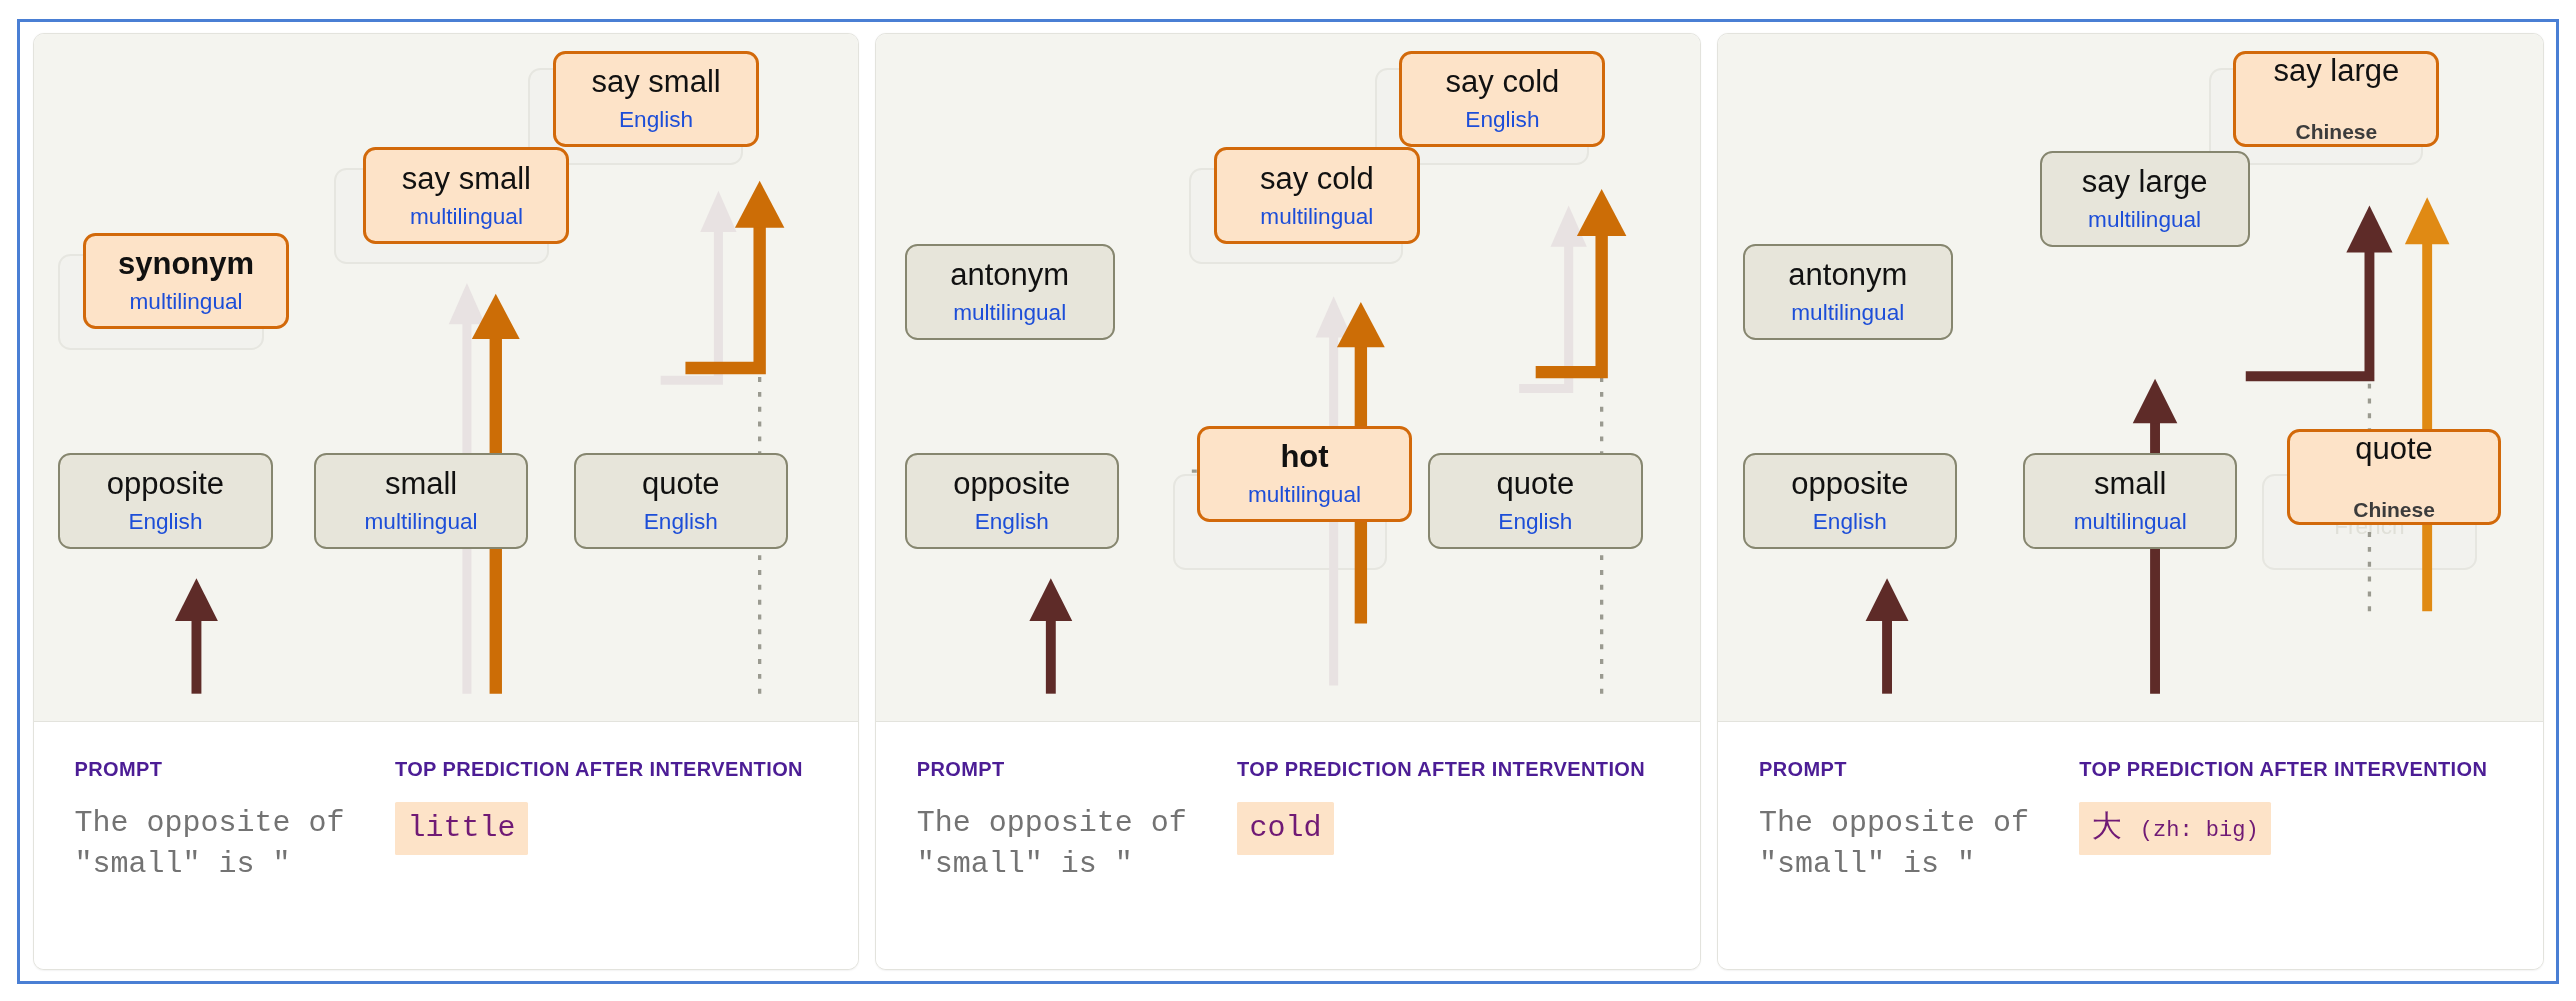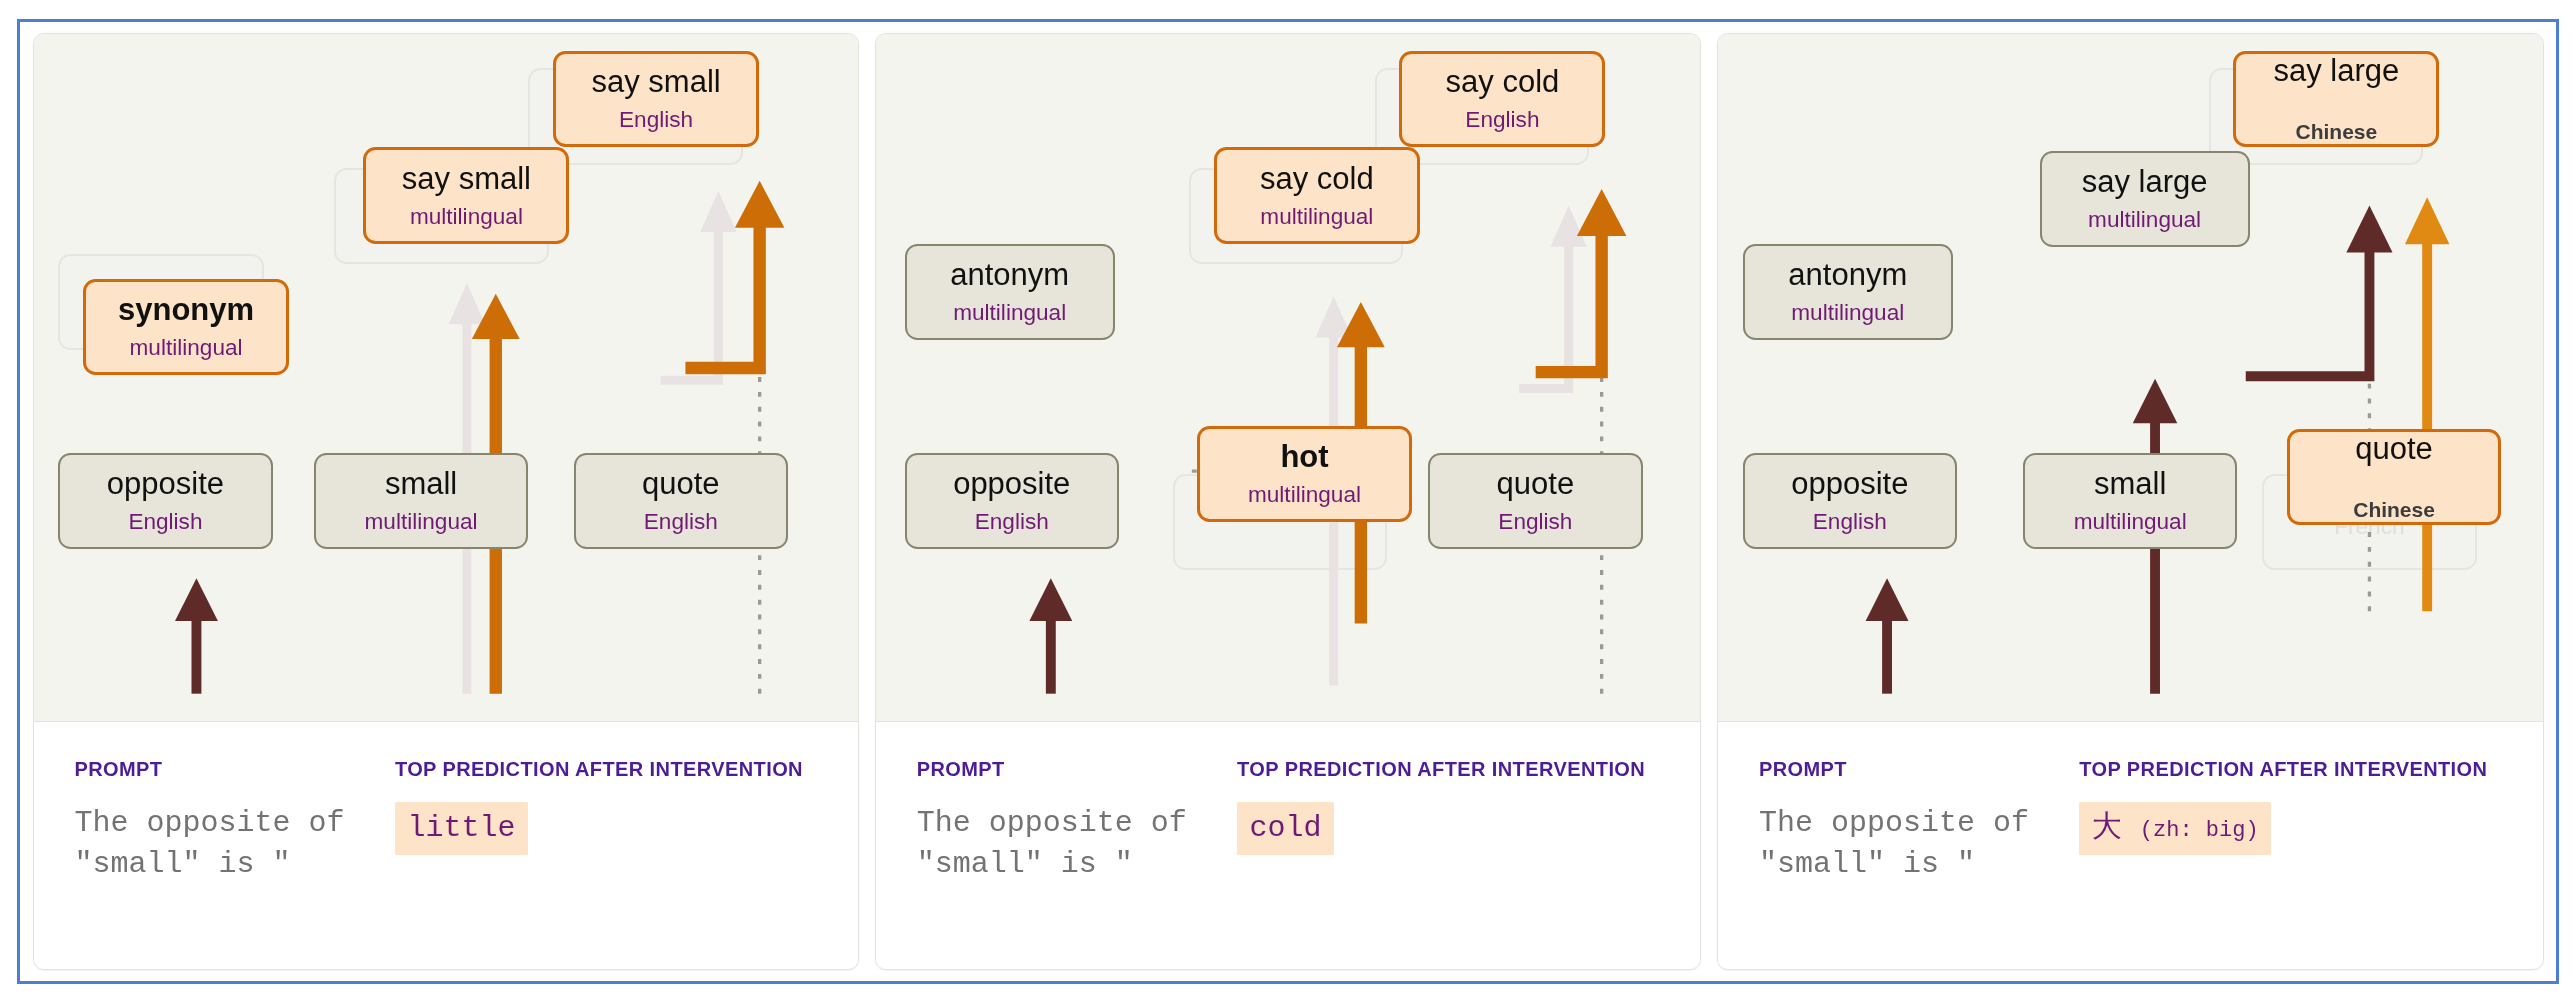--- a/index.html
+++ b/index.html
@@ -54,21 +54,21 @@
     justify-content:center;
     text-align:center;
     z-index:5;
   }
   .node .t{
     color:#111111;
     line-height:1.05;
     white-space:nowrap;
   }
   .node .s{
-    color:#701a75;
+    color:#1d4ed8;
     line-height:1.05;
     white-space:nowrap;
   }
   .node.gray{
     background:#e7e5da;
     border:2.3px solid #86866f;
   }
   .node.orange{
     background:#fde3c8;
     border:3.9px solid #d2690a;
@@ -176,21 +176,21 @@
           <div class="node orange" style="left:63.0%;top:2.5%;width:25.0%;height:14.0%;">
             <span class="t big">say small</span>
             <span class="s sub">English</span>
           </div>
 
           <div class="node orange" style="left:40.0%;top:16.5%;width:25.0%;height:14.0%;">
             <span class="t big">say small</span>
             <span class="s sub">multilingual</span>
           </div>
 
-          <div class="node orange" style="left:6.0%;top:29.0%;width:25.0%;height:14.0%;margin-top:46px;">
+          <div class="node orange" style="left:6.0%;top:29.0%;width:25.0%;height:14.0%;">
             <span class="t big bold">synonym</span>
             <span class="s sub">multilingual</span>
           </div>
 
           <div class="node gray" style="left:3.0%;top:61.0%;width:26.0%;height:14.0%;">
             <span class="t big">opposite</span>
             <span class="s sub">English</span>
           </div>
 
           <div class="node gray" style="left:34.0%;top:61.0%;width:26.0%;height:14.0%;">

